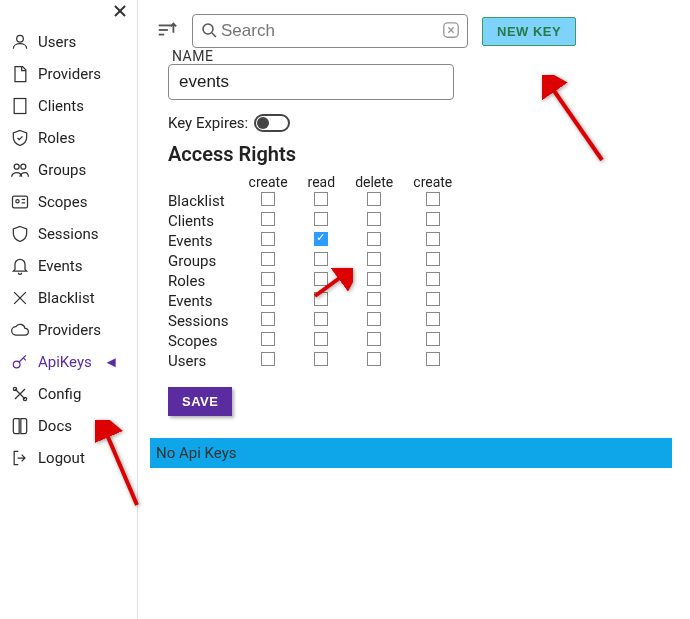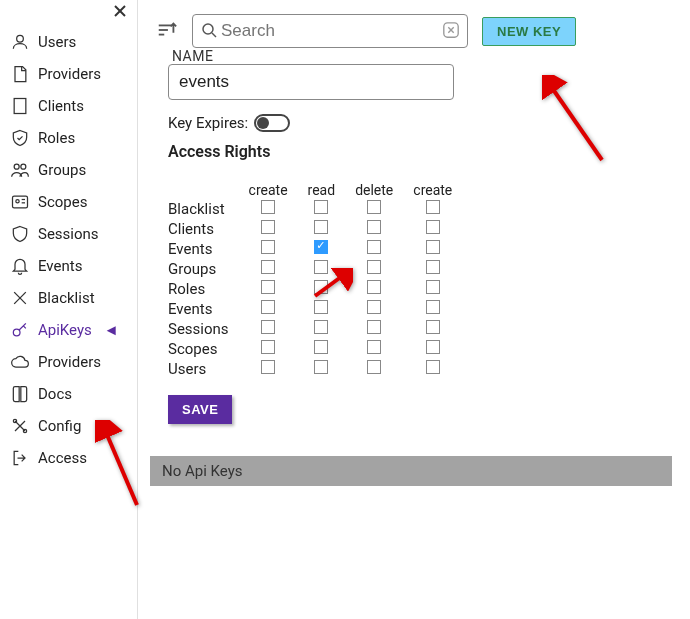--- a/index.html
+++ b/index.html
@@ -22,32 +22,32 @@
     .search-wrap input { border: none; outline: none; flex: 1; font-size: 17px; color: #444; background: transparent; }
     .search-icon { width: 16px; height: 16px; margin-right: 4px; }
     .clear-icon { width: 18px; height: 18px; }
     .new-key-btn { border: 1px solid #3a9d5d; color: #2a7a44; background: #7dd3fc; padding: 6px 14px; font-size: 13px; font-weight: 600; letter-spacing: 0.5px; border-radius: 2px; cursor: pointer; }
     .form-area { padding-left: 12px; }
     .field-label { font-size: 14px; letter-spacing: 0.5px; color: #333; padding-left: 4px; }
     .name-input { border: 1px solid #888; border-radius: 4px; height: 36px; width: 286px; padding: 0 10px; font-size: 17px; color: #222; outline: none; }
     .expires-row { display: flex; align-items: center; gap: 6px; margin-top: 14px; font-size: 15px; }
     .toggle { width: 36px; height: 18px; border: 2px solid #444; border-radius: 12px; position: relative; display: inline-block; background: #fff; cursor: pointer; }
     .toggle::after { content: ''; position: absolute; left: 1px; top: 1px; width: 12px; height: 12px; background: #444; border-radius: 50%; }
-    .rights-title { font-size: 16px; font-weight: 600; margin-top: 10px; margin-bottom: 20px; }
+    .rights-title { font-size: 20px; font-weight: 600; margin-top: 10px; margin-bottom: 7px; }
     .rights-table { border-collapse: collapse; }
     .rights-table th { font-weight: 400; font-size: 14px; text-align: right; padding: 1px 10px; }
     .rights-table th:first-child { text-align: left; }
     .rights-table td { padding: 1px 10px; font-size: 15px; }
     .rights-table td:first-child { text-align: left; padding-left: 0; }
     .rights-table td { text-align: center; }
     .cbx { appearance: none; width: 14px; height: 14px; border: 1px solid #888; background: #fff; cursor: pointer; position: relative; }
     .cbx:checked { background: #2e9bff; border-color: #2e9bff; }
     .cbx:checked::after { content: '✓'; color: #fff; font-size: 11px; position: absolute; left: 1px; top: -2px; }
     .save-btn { background: #5a2ca0; color: #fff; border: none; padding: 7px 14px; font-size: 13px; font-weight: 600; letter-spacing: 0.5px; margin-top: 16px; cursor: pointer; box-shadow: 2px 2px 3px rgba(0,0,0,0.3); }
-    .no-keys { background: #a3a3a3; padding: 6px 12px; margin-left: -6px; margin-top: 32px; font-size: 15px; color: #333; }
+    .no-keys { background: #0ea5e9; padding: 6px 6px; margin-left: -6px; margin-top: 22px; font-size: 15px; color: #333; }
     .arrow-indicator { color: #5a2ca0; margin-left: 4px; }
     
     .red-arrow { position: absolute; pointer-events: none; }
     .red-arrow svg { filter: drop-shadow(1px 1px 2px rgba(0,0,0,0.4)); }
   </style>
 </head>
 <body>
 
 <div class="app">
   <aside class="sidebar">
@@ -142,65 +142,65 @@
         </div>
         <div class="nav-item">
           <span class="nav-icon">
             <svg viewBox="0 0 24 24" width="20" height="20">
               <line x1="5" y1="5" x2="19" y2="19"></line>
               <line x1="19" y1="5" x2="5" y2="19"></line>
             </svg>
           </span>
           <span>Blacklist</span>
         </div>
+        <div class="nav-item">
+          <span class="nav-icon">
+            <svg viewBox="0 0 24 24" width="20" height="20">
+              <path d="M7 18a5 5 0 010-10 6 6 0 0111 2 4 4 0 010 8H7z"></path>
+            </svg>
+          </span>
+          <span>Providers</span>
+        </div>
         <div class="nav-item active">
           <span class="nav-icon">
             <svg viewBox="0 0 24 24" width="20" height="20">
               <circle cx="8" cy="15" r="4"></circle>
               <path d="M11 12l8-8M16 7l3 3"></path>
             </svg>
           </span>
           <span>ApiKeys</span>
           <span class="arrow-indicator">◄</span>
-        </div>
-        <div class="nav-item">
-          <span class="nav-icon">
-            <svg viewBox="0 0 24 24" width="20" height="20">
-              <path d="M7 18a5 5 0 010-10 6 6 0 0111 2 4 4 0 010 8H7z"></path>
-            </svg>
-          </span>
-          <span>Providers</span>
-        </div>
-        <div class="nav-item">
-          <span class="nav-icon">
-            <svg viewBox="0 0 24 24" width="20" height="20">
-              <path d="M4 5a2 2 0 012-2h5v18H6a2 2 0 01-2-2z"></path>
-              <path d="M20 5a2 2 0 00-2-2h-5v18h5a2 2 0 002-2z"></path>
-            </svg>
-          </span>
-          <span>Docs</span>
         </div>
         <div class="nav-item">
           <span class="nav-icon">
             <svg viewBox="0 0 24 24" width="20" height="20">
               <path d="M6 6l12 12M18 6L6 18"></path>
               <circle cx="6" cy="6" r="2"></circle>
               <circle cx="18" cy="18" r="2"></circle>
             </svg>
           </span>
           <span>Config</span>
         </div>
         <div class="nav-item">
           <span class="nav-icon">
             <svg viewBox="0 0 24 24" width="20" height="20">
+              <path d="M4 5a2 2 0 012-2h5v18H6a2 2 0 01-2-2z"></path>
+              <path d="M20 5a2 2 0 00-2-2h-5v18h5a2 2 0 002-2z"></path>
+            </svg>
+          </span>
+          <span>Docs</span>
+        </div>
+        <div class="nav-item">
+          <span class="nav-icon">
+            <svg viewBox="0 0 24 24" width="20" height="20">
               <path d="M10 4H5v16h5"></path>
               <path d="M14 8l4 4-4 4M18 12H9"></path>
             </svg>
           </span>
-          <span>Access</span>
+          <span>Logout</span>
         </div>
       </nav>
   </aside>
 
   <main class="main">
     <div class="topbar">
       <span>
         <svg class="sort-icon" viewBox="0 0 24 24">
             <line x1="3" y1="7" x2="17" y2="7" stroke="#555" stroke-width="2"></line>
             <line x1="3" y1="12" x2="13" y2="12" stroke="#555" stroke-width="2"></line>

